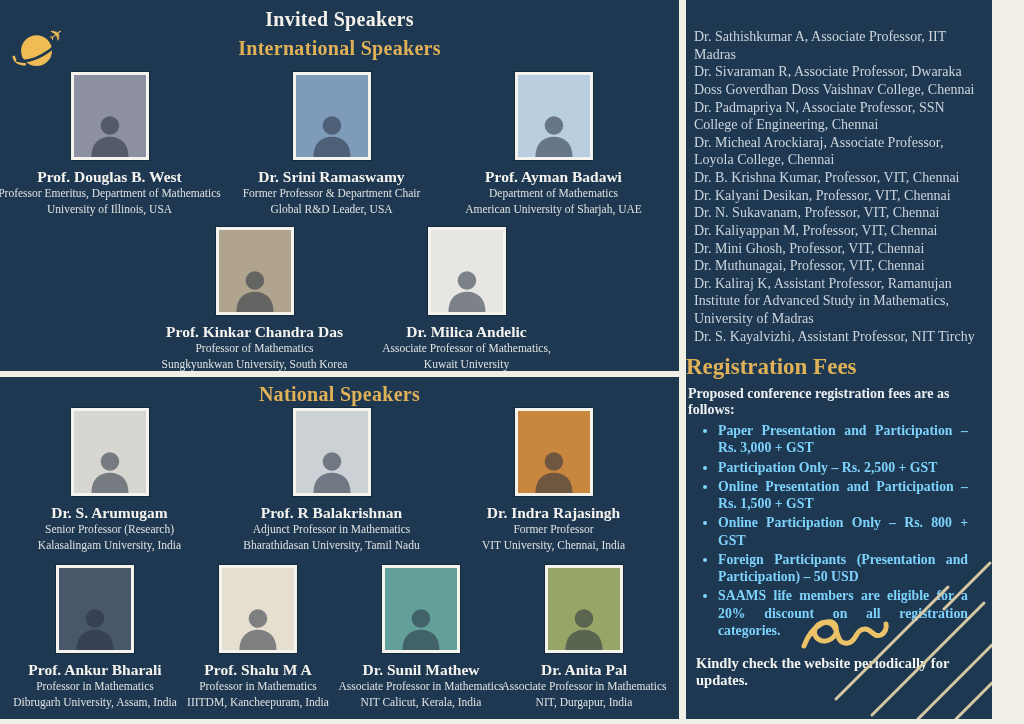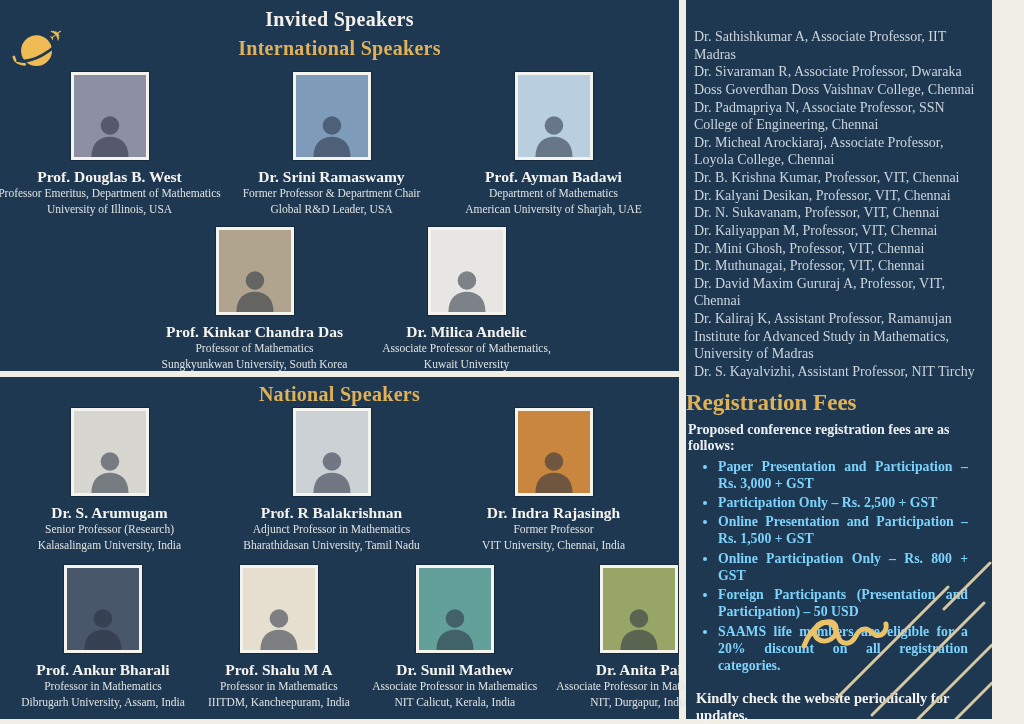--- a/index.html
+++ b/index.html
@@ -17,21 +17,21 @@
   .gold-heading{position:absolute;left:0;width:100%;text-align:center;
     color:#e0b156;font-size:20px;font-weight:bold;letter-spacing:.3px;}
   .h-intl{top:37px;}
   .h-natl{top:6px;}
 
   .logo{position:absolute;left:12px;top:20px;}
 
   .row{position:absolute;left:0;right:0;display:flex;}
   .row-3{padding:0 18px 0 2px;justify-content:space-between;}
   .row-2{justify-content:center;padding-left:42px;}
-  .row-4{padding:0 24px;justify-content:space-between;gap:26px;}
+  .row-4{padding:0 16px;justify-content:space-between;}
   .r-intl1{top:72px;}
   .r-intl2{top:227px;}
   .r-natl1{top:31px;}
   .r-natl2{top:188px;}
 
   .card{display:flex;flex-direction:column;align-items:center;}
   .w215{width:215px;}
   .w212{width:212px;}
   .w158{width:158px;}
   .photo{width:72px;height:82px;border:3px solid #f5f3ee;box-shadow:0 0 0 1px rgba(0,0,0,.25);
@@ -224,21 +224,20 @@
       <div class="rline">Dr. Sathishkumar A, Associate Professor, IIT Madras</div>
       <div class="rline">Dr. Sivaraman R, Associate Professor, Dwaraka Doss Goverdhan Doss Vaishnav College, Chennai</div>
       <div class="rline">Dr. Padmapriya N, Associate Professor, SSN College of Engineering, Chennai</div>
       <div class="rline">Dr. Micheal Arockiaraj, Associate Professor, Loyola College, Chennai</div>
       <div class="rline">Dr. B. Krishna Kumar, Professor, VIT, Chennai</div>
       <div class="rline">Dr. Kalyani Desikan, Professor, VIT, Chennai</div>
       <div class="rline">Dr. N. Sukavanam, Professor, VIT, Chennai</div>
       <div class="rline">Dr. Kaliyappan M, Professor, VIT, Chennai</div>
       <div class="rline">Dr. Mini Ghosh, Professor, VIT, Chennai</div>
       <div class="rline">Dr. Muthunagai, Professor, VIT, Chennai</div>
-      <div class="rline">Dr. David Maxim Gururaj A, Professor, VIT, Chennai</div>
       <div class="rline">Dr. Kaliraj K, Assistant Professor, Ramanujan Institute for Advanced Study in Mathematics, University of Madras</div>
       <div class="rline">Dr. S. Kayalvizhi, Assistant Professor, NIT Tirchy</div>
     </div>
 
     <div class="reg-heading">Registration Fees</div>
     <div class="reg-intro">Proposed conference registration fees are as follows:</div>
     <ul class="fees">
       <li>Paper Presentation and Participation – Rs. 3,000 + GST</li>
       <li>Participation Only – Rs. 2,500 + GST</li>
       <li>Online Presentation and Participation – Rs. 1,500 + GST</li>

